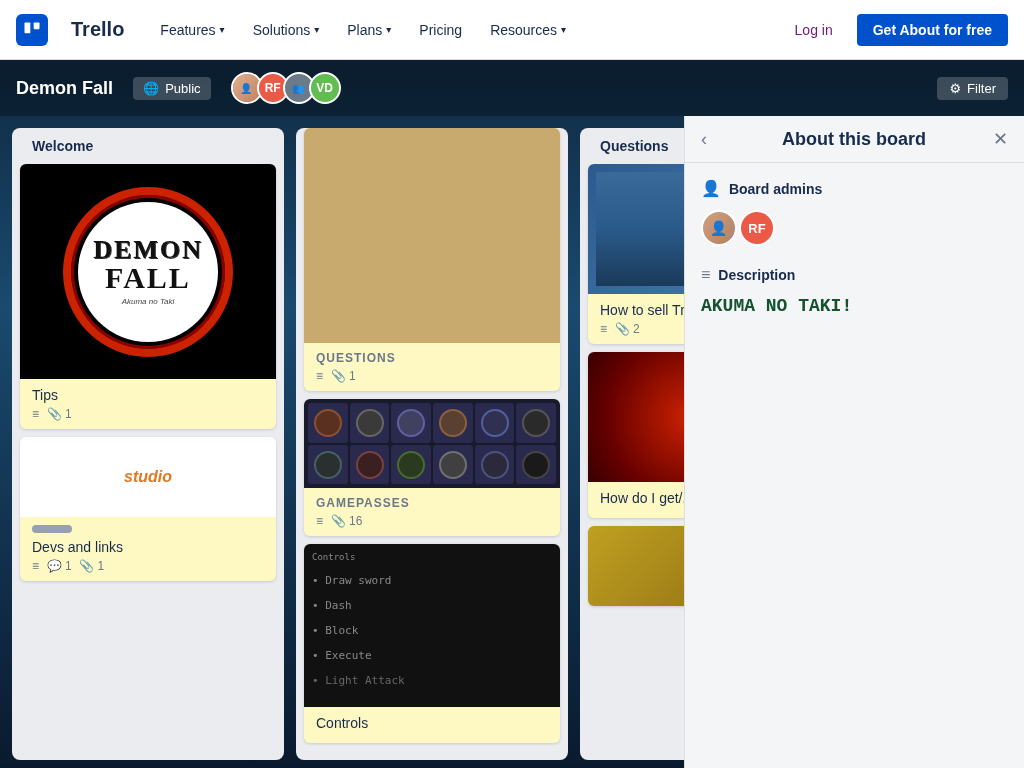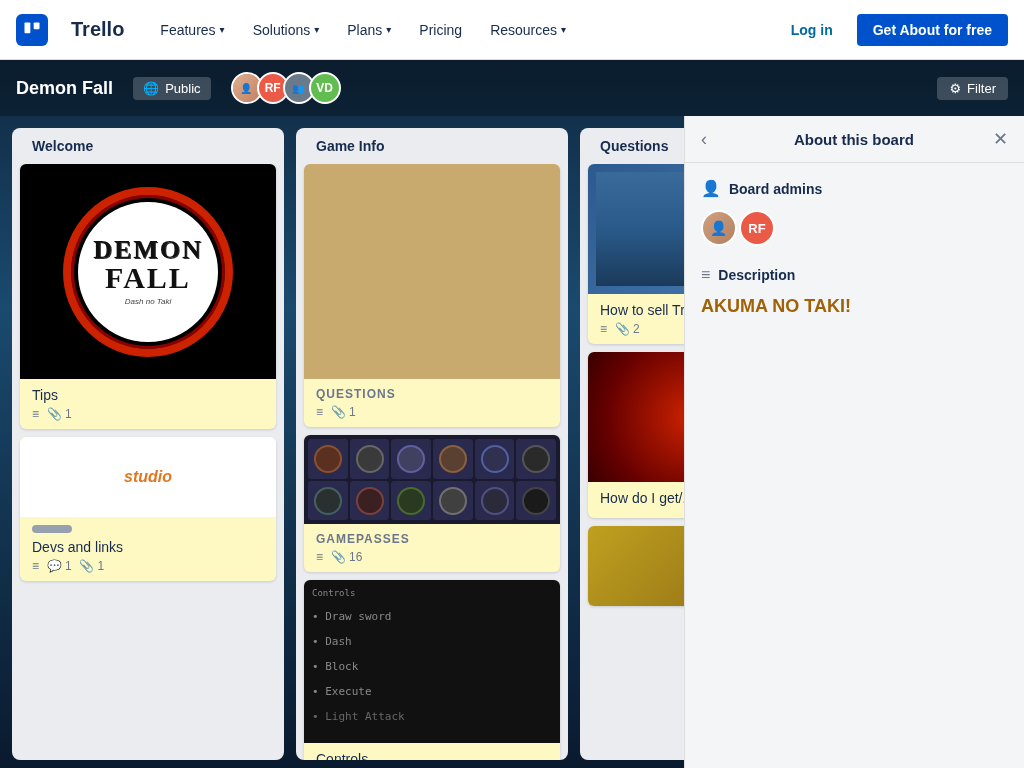--- a/index.html
+++ b/index.html
@@ -21,21 +21,21 @@
     .trello-logo-text { font-size: 20px; font-weight: 700; color: #172b4d; }
     .nav-items { display: flex; align-items: center; gap: 4px; }
     .nav-item {
       display: flex; align-items: center; gap: 4px; padding: 6px 12px;
       border-radius: 4px; cursor: pointer; font-size: 14px; color: #172b4d;
       font-weight: 500;
     }
     .nav-item .chevron { font-size: 10px; }
     .nav-spacer { flex: 1; }
     .nav-right { display: flex; align-items: center; gap: 12px; }
-    .nav-login { font-size: 14px; color: #0369a1; font-weight: 700; padding: 6px 12px; cursor: pointer; }
+    .nav-login { font-size: 14px; color: #701a75; font-weight: 400; padding: 6px 12px; cursor: pointer; }
     .nav-cta {
       background: #0052cc; color: white; padding: 8px 16px; border-radius: 4px;
       font-size: 14px; font-weight: 600; cursor: pointer;
     }
 
     
     .board-header {
       display: flex; align-items: center; background: rgba(0,0,0,0.3);
       padding: 25px 16px; height: 56px; gap: 12px;
     }
@@ -94,31 +94,31 @@
     .right-panel {
       position: absolute; right: 0; top: 0; width: 340px; height: 100%;
       background: #f4f5f7; border-left: 1px solid #ddd; display: flex;
       flex-direction: column; z-index: 5;
     }
     .panel-header {
       display: flex; align-items: center; padding: 12px 16px;
       border-bottom: 1px solid #ddd; background: #f4f5f7;
     }
     .panel-back { cursor: pointer; color: #6b778c; margin-right: 8px; font-size: 18px; }
-    .panel-title { flex: 1; text-align: center; font-size: 15px; font-weight: 600; color: #172b4d; }
+    .panel-title { flex: 1; text-align: center; font-size: 18px; font-weight: 600; color: #172b4d; }
     .panel-close { cursor: pointer; color: #6b778c; font-size: 18px; }
     .panel-body { padding: 16px; overflow-y: auto; flex: 1; }
     .panel-section { margin-bottom: 20px; }
     .panel-section-header {
       display: flex; align-items: center; gap: 8px; margin-bottom: 12px;
       font-size: 14px; font-weight: 600; color: #172b4d;
     }
     .panel-section-icon { color: #6b778c; font-size: 16px; }
     .admins-row { display: flex; align-items: center; gap: 8px; }
-    .description-text { font-size: 18px; font-weight: 700; color: #a16207; margin-top: 8px; }
+    .description-text { font-size: 18px; font-weight: 700; color: #14532d; margin-top: 8px; font-family: Liberation Mono, monospace; }
 
     
     .questions-card-img {
       width: 100%; height: 130px; background: linear-gradient(135deg, #2d5a8e, #4a7fb5);
       display: flex; align-items: flex-end; padding: 8px;
     }
     .questions-card-img2 {
       width: 100%; height: 130px; background: radial-gradient(circle at 40% 50%, #cc2200, #660000, #000);
       display: flex; align-items: flex-end; padding: 8px;
     }
@@ -238,21 +238,21 @@
 
           <div style="position:relative;width:180px;height:180px;display:flex;align-items:center;justify-content:center;">
 
             <div style="position:absolute;width:170px;height:170px;border-radius:50%;border:8px solid #cc2200;background:transparent;box-shadow:0 0 0 3px #880000 inset;"></div>
 
             <div style="position:absolute;width:140px;height:140px;border-radius:50%;background:white;"></div>
 
             <div style="position:relative;text-align:center;z-index:2;">
               <div style="font-family:serif;font-size:26px;font-weight:900;color:#111;line-height:1;letter-spacing:2px;text-shadow:1px 1px 0 #333;">DEMON</div>
               <div style="font-family:serif;font-size:30px;font-weight:900;color:#111;line-height:1;letter-spacing:2px;">FALL</div>
-              <div style="font-size:8px;color:#444;margin-top:4px;font-style:italic;">Dash no Taki</div>
+              <div style="font-size:8px;color:#444;margin-top:4px;font-style:italic;">Akuma no Taki</div>
             </div>
           </div>
         </div>
         <div class="card-body">
           <div class="card-title">Tips</div>
           <div class="card-meta">
             <span class="card-badge">≡</span>
             <span class="card-badge">
               <span>📎</span>
               <span>1</span>
@@ -281,23 +281,20 @@
               <span>📎</span>
               <span>1</span>
             </span>
           </div>
         </div>
       </div>
     </div>
   </div>
 
   <div class="column">
-    <div class="column-header">
-      <span>Game Info</span>
-    </div>
     <div class="column-body">
 
       <div class="card">
         <div style="width:100%;height:215px;background:#c8a96e;"></div>
         <div class="card-body">
           <div class="card-title" style="font-weight:700;font-size:12px;color:#6b778c;letter-spacing:1px;">QUESTIONS</div>
           <div class="card-meta">
             <span class="card-badge">≡</span>
             <span class="card-badge">
               <span>📎</span>

